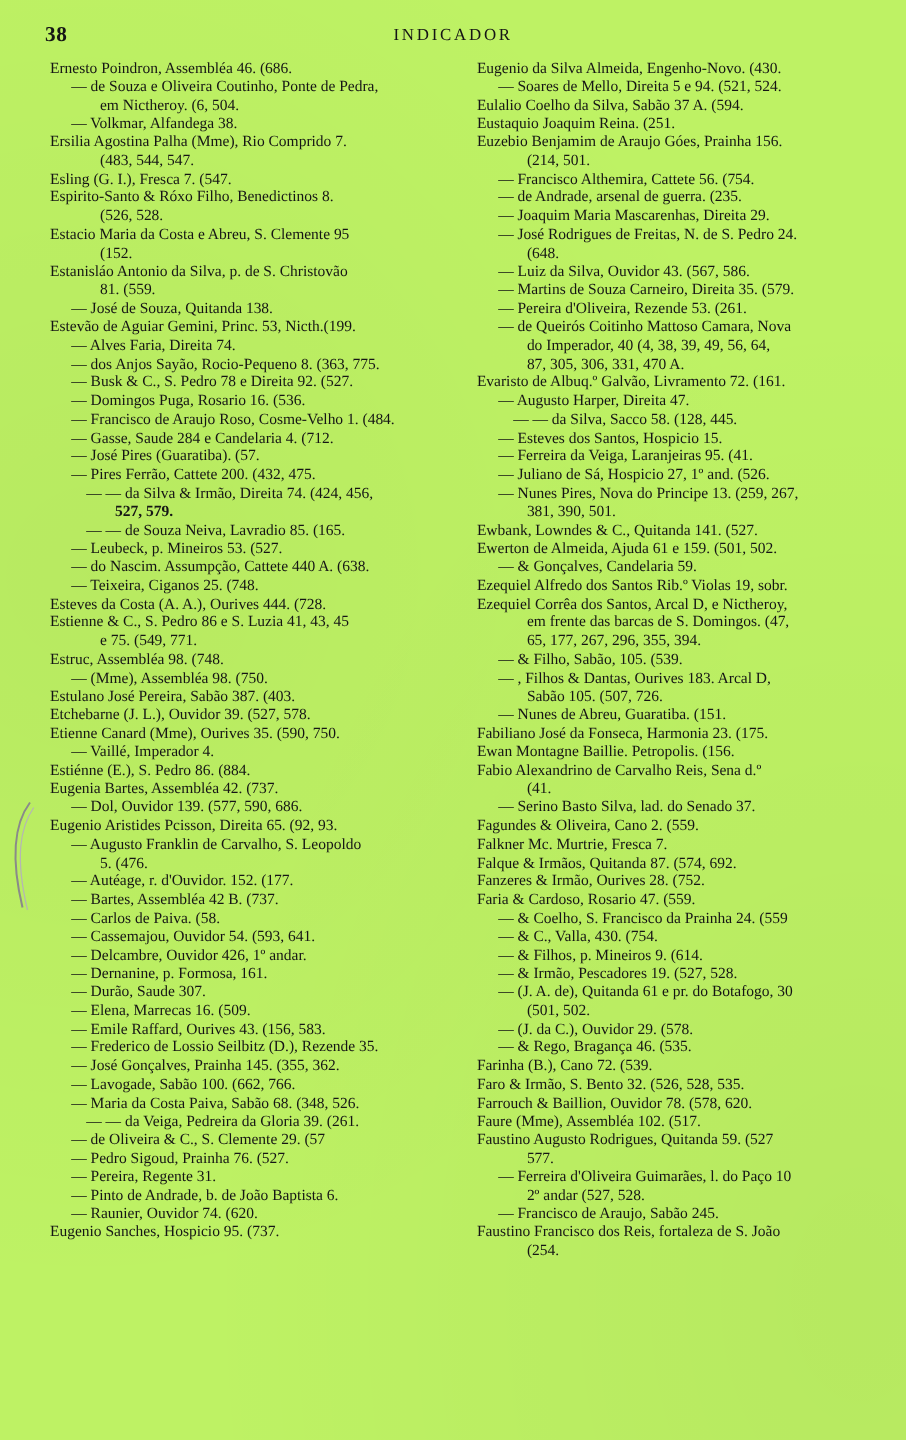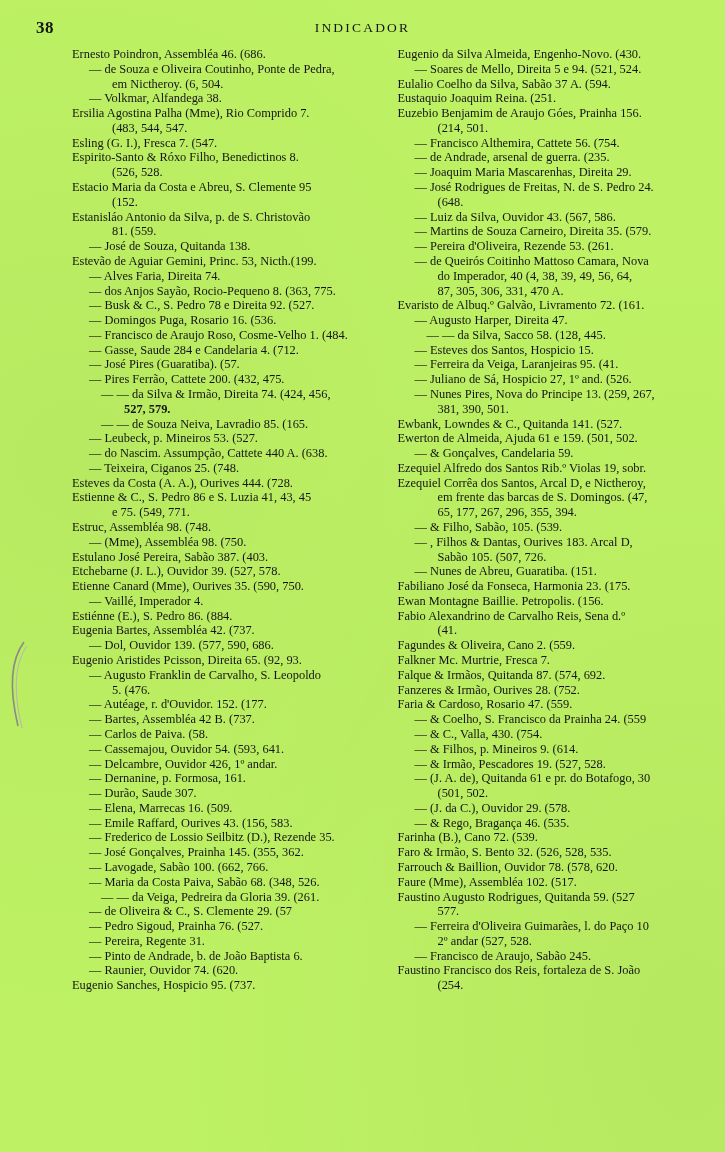--- a/index.html
+++ b/index.html
@@ -58,21 +58,20 @@
     letter-spacing: 2.2px;
   }
   .columns {
     position: absolute;
     top: 48px;
     left: 40px;
     right: 30px;
     bottom: 20px;
     display: flex;
     gap: 0px;
-    margin-left: 32px;
   }
   .col {
     width: 50%;
     box-sizing: border-box;
   }
   .col-left { padding-right: 12px; }
   .col-right { padding-left: 14px; border-left: 0; }
   .entry {
     font-size: 12.4px;
     line-height: 13.6px;
@@ -232,20 +231,21 @@
         <div class="entry cont">em frente das barcas de S. Domingos. (47,</div>
         <div class="entry cont">65, 177, 267, 296, 355, 394.</div>
         <div class="entry sub">— &amp; Filho, Sabão, 105. (539.</div>
         <div class="entry sub">— , Filhos &amp; Dantas, Ourives 183. Arcal D,</div>
         <div class="entry cont">Sabão 105. (507, 726.</div>
         <div class="entry sub">— Nunes de Abreu, Guaratiba. (151.</div>
         <div class="entry head">Fabiliano José da Fonseca, Harmonia 23. (175.</div>
         <div class="entry head">Ewan Montagne Baillie. Petropolis. (156.</div>
         <div class="entry head">Fabio Alexandrino de Carvalho Reis, Sena d.º</div>
         <div class="entry cont">(41.</div>
+        <div class="entry sub">— Serino Basto Silva, lad. do Senado 37.</div>
         <div class="entry head">Fagundes &amp; Oliveira, Cano 2. (559.</div>
         <div class="entry head">Falkner Mc. Murtrie, Fresca 7.</div>
         <div class="entry head">Falque &amp; Irmãos, Quitanda 87. (574, 692.</div>
         <div class="entry head">Fanzeres &amp; Irmão, Ourives 28. (752.</div>
         <div class="entry head">Faria &amp; Cardoso, Rosario 47. (559.</div>
         <div class="entry sub">— &amp; Coelho, S. Francisco da Prainha 24. (559</div>
         <div class="entry sub">— &amp; C., Valla, 430. (754.</div>
         <div class="entry sub">— &amp; Filhos, p. Mineiros 9. (614.</div>
         <div class="entry sub">— &amp; Irmão, Pescadores 19. (527, 528.</div>
         <div class="entry sub">— (J. A. de), Quitanda 61 e pr. do Botafogo, 30</div>

